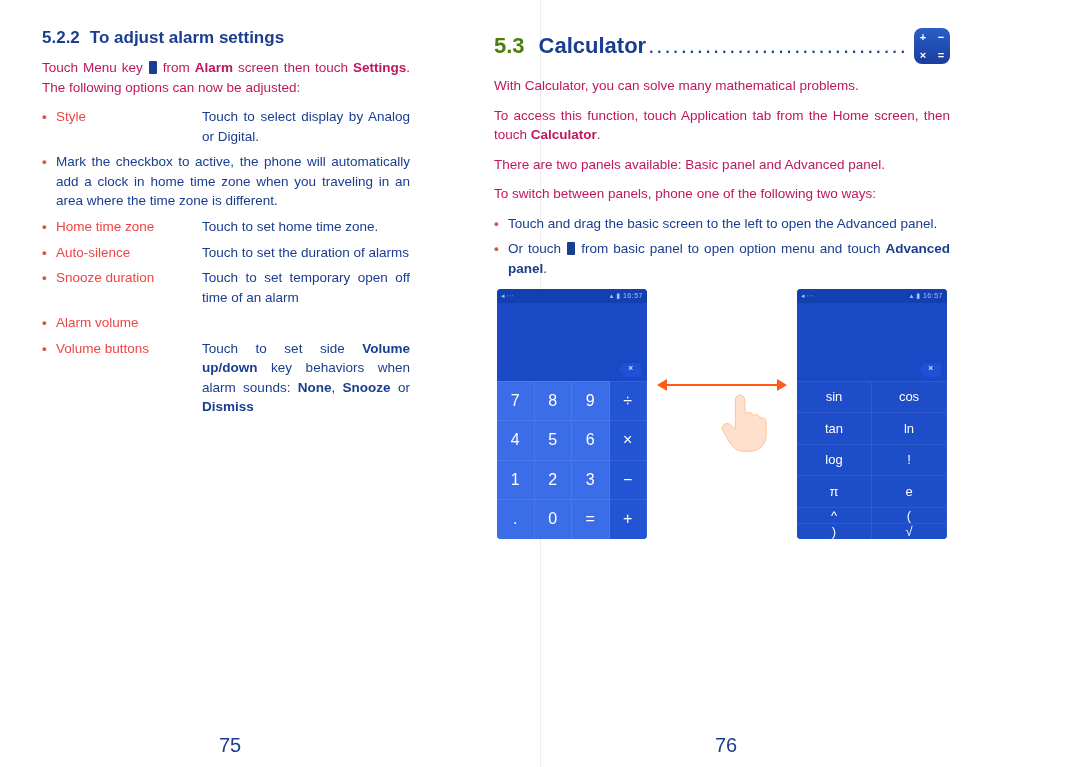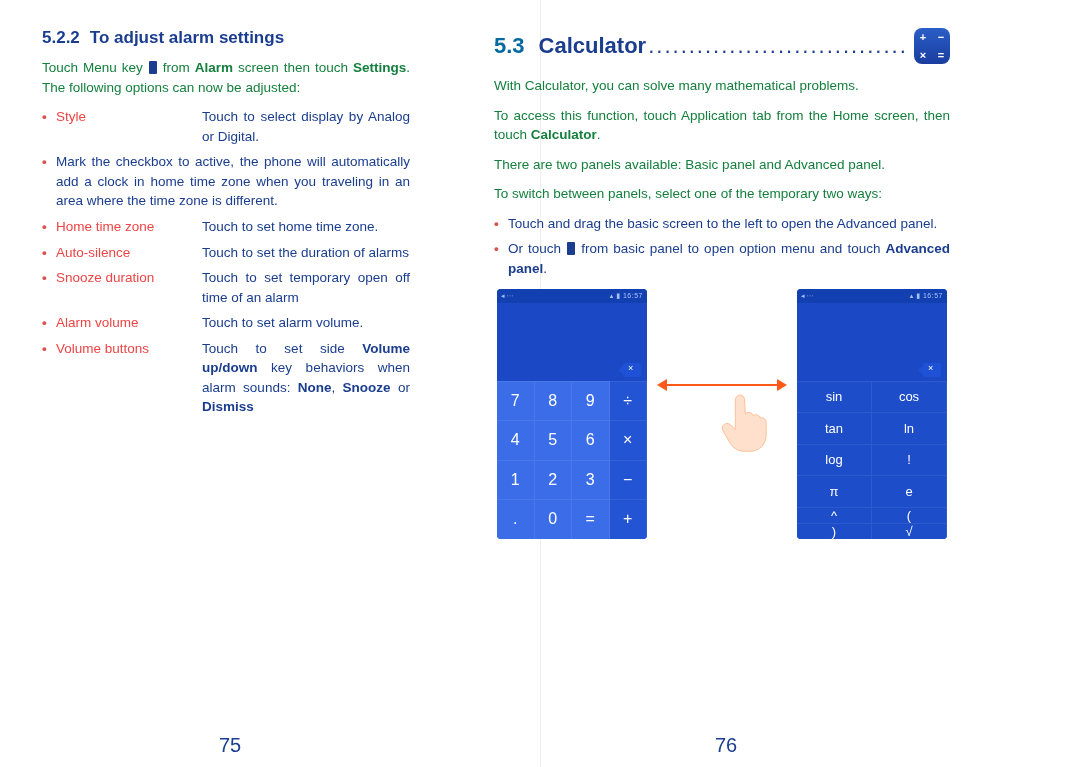--- a/index.html
+++ b/index.html
@@ -37,21 +37,21 @@
     margin: 0 0 10px 0;
     color: #1a3d8f;
   }
   h3.sub .num {
     margin-right: 10px;
   }
   p {
     font-size: 13.5px;
     line-height: 1.45;
     margin: 0 0 10px 0;
-    color: #15803d;
+    color: #be185d;
   }
   .just {
     text-align: justify;
   }
   .bold {
     font-weight: bold;
   }
   .options {
     margin-top: 10px;
   }
@@ -104,21 +104,21 @@
     border-radius: 1px;
   }
   .h53-row {
     display: flex;
     align-items: center;
     margin-bottom: 12px;
   }
   .h53-num {
     font-size: 22px;
     font-weight: bold;
-    color: #0369a1;
+    color: #4d7c0f;
     margin-right: 14px;
   }
   .h53-title {
     font-size: 22px;
     font-weight: bold;
     color: #1a3d8f;
   }
   .h53-dots {
     flex: 1;
     font-size: 22px;
@@ -324,21 +324,20 @@
         <div class="opt-desc">Touch to set the duration of alarms</div>
       </div>
       <div class="option-row">
         <div class="opt-bullet">•</div>
         <div class="opt-label">Snooze duration</div>
         <div class="opt-desc">Touch to set temporary open off time of an alarm</div>
       </div>
       <div class="option-row">
         <div class="opt-bullet">•</div>
         <div class="opt-label">Alarm volume</div>
-        <div class="opt-desc">Touch to set alarm volume.</div>
       </div>
       <div class="option-row">
         <div class="opt-bullet">•</div>
         <div class="opt-label">Volume buttons</div>
         <div class="opt-desc">
           <span>Touch to set side </span><span class="bold">Volume up/down</span><span> key behaviors when alarm sounds: </span><span class="bold">None</span><span>, </span><span class="bold">Snooze</span><span> or </span><span class="bold">Dismiss</span>
         </div>
       </div>
     </div>
 
@@ -358,21 +357,21 @@
         <span>×</span>
         <span>=</span>
       </div>
     </div>
 
     <p>With Calculator, you can solve many mathematical problems.</p>
     <p class="just">
       <span>To access this function, touch Application tab from the Home screen, then touch </span><span class="bold">Calculator</span><span>.</span>
     </p>
     <p>There are two panels available: Basic panel and Advanced panel.</p>
-    <p>To switch between panels, select one of the temporary two ways:</p>
+    <p>To switch between panels, phone one of the following two ways:</p>
 
     <div class="bullet-row">
       <div class="b">•</div>
       <div class="t">Touch and drag the basic screen to the left to open the Advanced panel.</div>
     </div>
     <div class="bullet-row">
       <div class="b">•</div>
       <div class="t">
         <span>Or touch </span><span class="menu-inline"></span><span> from basic panel to open option menu and touch </span><span class="bold">Advanced panel</span><span>.</span>
       </div>

